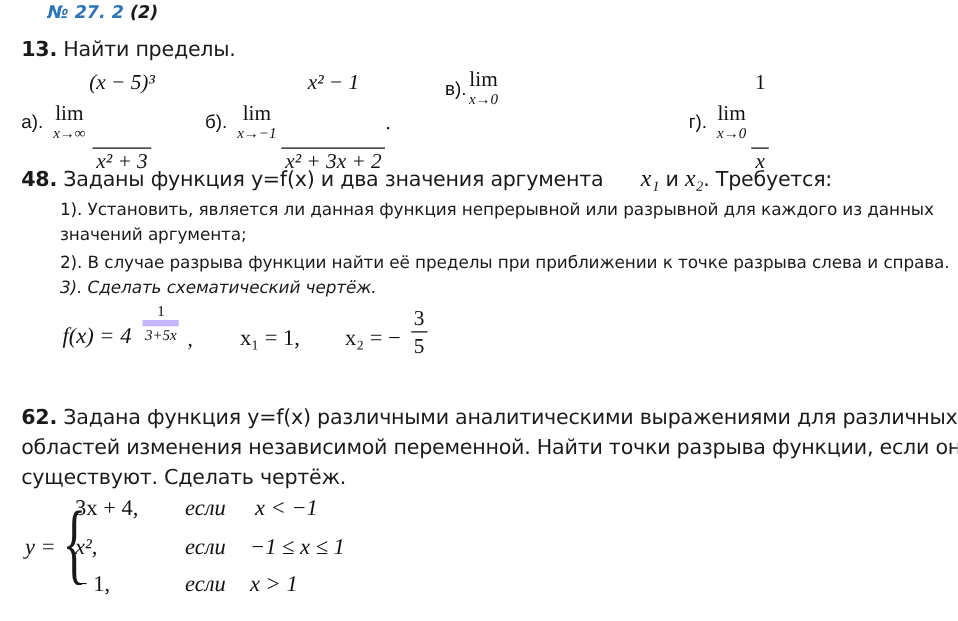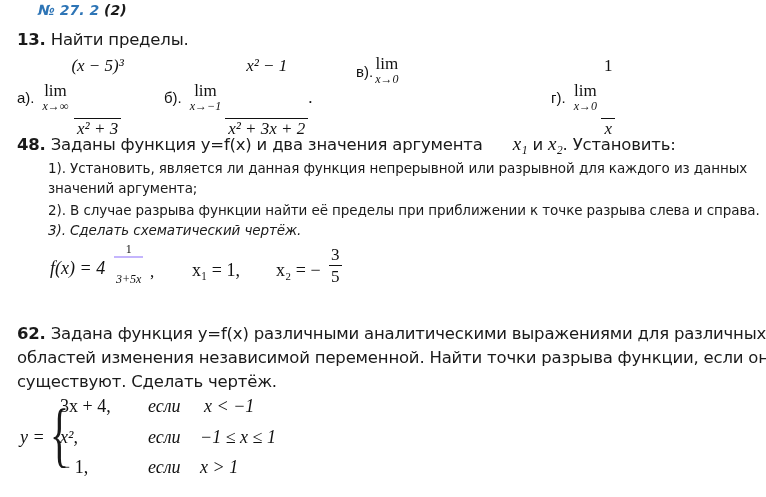--- a/index.html
+++ b/index.html
@@ -81,34 +81,34 @@
     <span class="num">1</span>
     <span class="den mi">x</span>
   </span>
 </div>
 
 <div class="abs task" style="left:17px; top:133px;">
   <b>48.</b>
   <span>Заданы функция y=f(x) и два значения аргумента</span>
   <span class="m mi" style="font-size:19px;margin-left:25px;">x₁</span>
   <span>и</span>
-  <span class="m mi" style="font-size:19px;">x₂</span><span>. Установить:</span>
+  <span class="m mi" style="font-size:19px;">x₂</span><span>. Требуется:</span>
 </div>
 
 <div class="abs sub" style="left:48px; top:160px;">1). Установить, является ли данная функция непрерывной или разрывной для каждого из данных</div>
 <div class="abs sub" style="left:48px; top:180px;">значений аргумента;</div>
 <div class="abs sub" style="left:48px; top:202px;">2). В случае разрыва функции найти её пределы при приближении к точке разрыва слева и справа.</div>
 <div class="abs sub" style="left:48px; top:222px;font-style:italic;">3). Сделать схематический чертёж.</div>
 
 <div class="abs m" style="left:50px; top:258px; font-size:18px;">
   <span class="mi">f(x) = 4</span>
 </div>
 <div class="abs m" style="left:114px; top:242px; font-size:12px; display:flex; flex-direction:column; align-items:center;">
   <span style="line-height:14px;">1</span>
-  <span class="mi" style="line-height:14px; border-top:2px solid #c4b5fd; padding:14px 2px;">3+5x</span>
+  <span class="mi" style="line-height:14px; border-top:5px solid #c4b5fd; padding:0 2px;">3+5x</span>
 </div>
 <div class="abs m" style="left:150px; top:262px;">,</div>
 <div class="abs m" style="left:192px; top:260px; font-size:18px;">x₁ = 1,</div>
 <div class="abs m" style="left:276px; top:260px; font-size:18px;">
   <span>x₂ = −</span>
 </div>
 <div class="abs m" style="left:329px; top:245px; font-size:17px; display:flex; flex-direction:column; align-items:center;">
   <span style="line-height:20px;">3</span>
   <span style="line-height:22px; border-top:1.2px solid #111; padding:0 2px;">5</span>
 </div>

